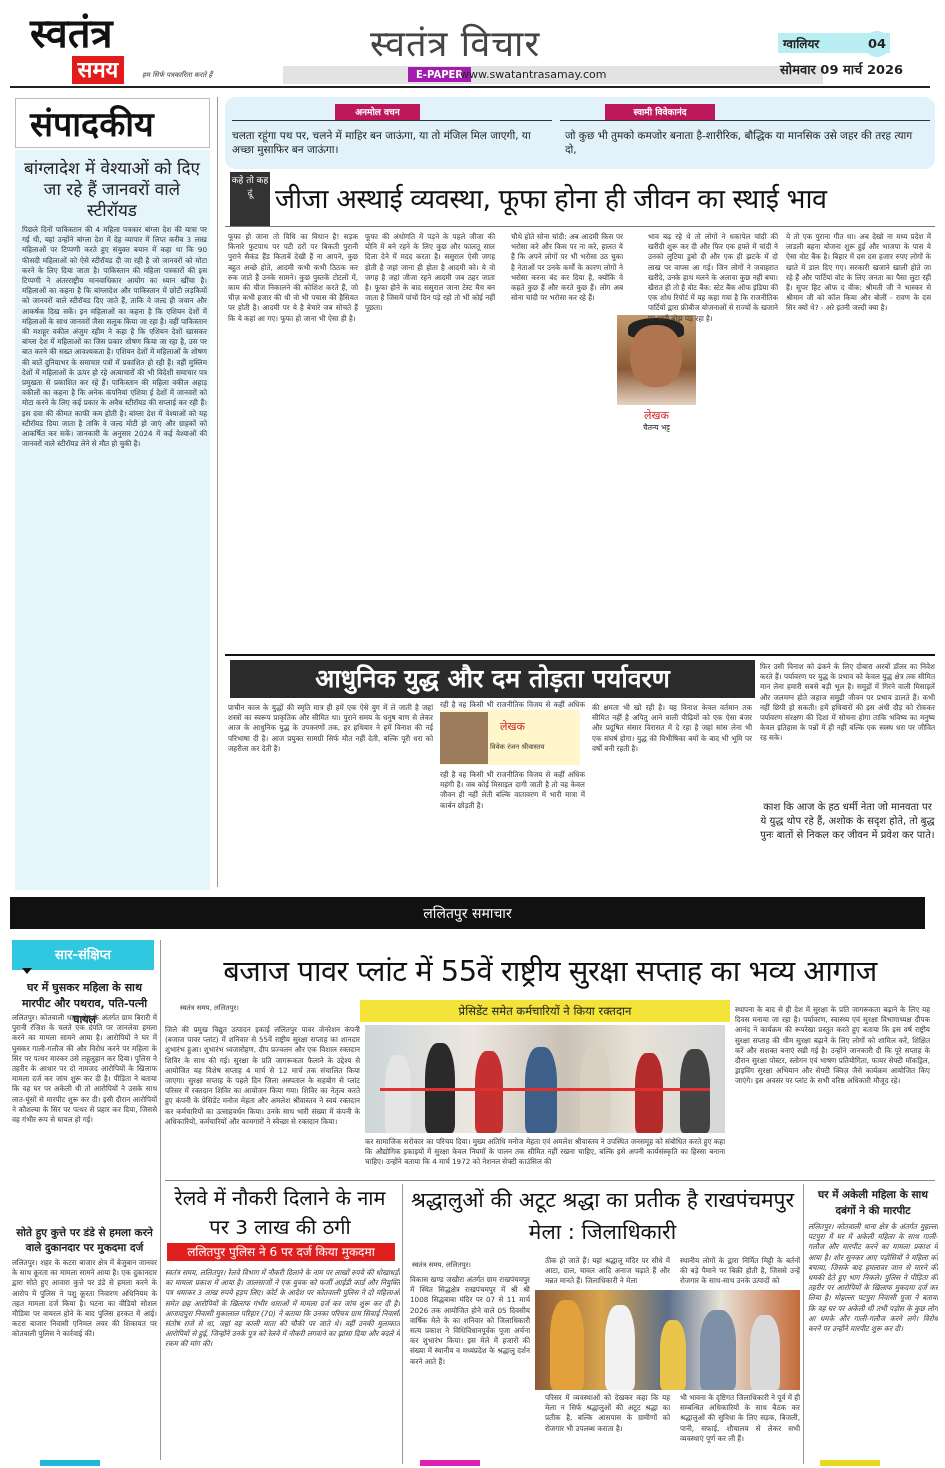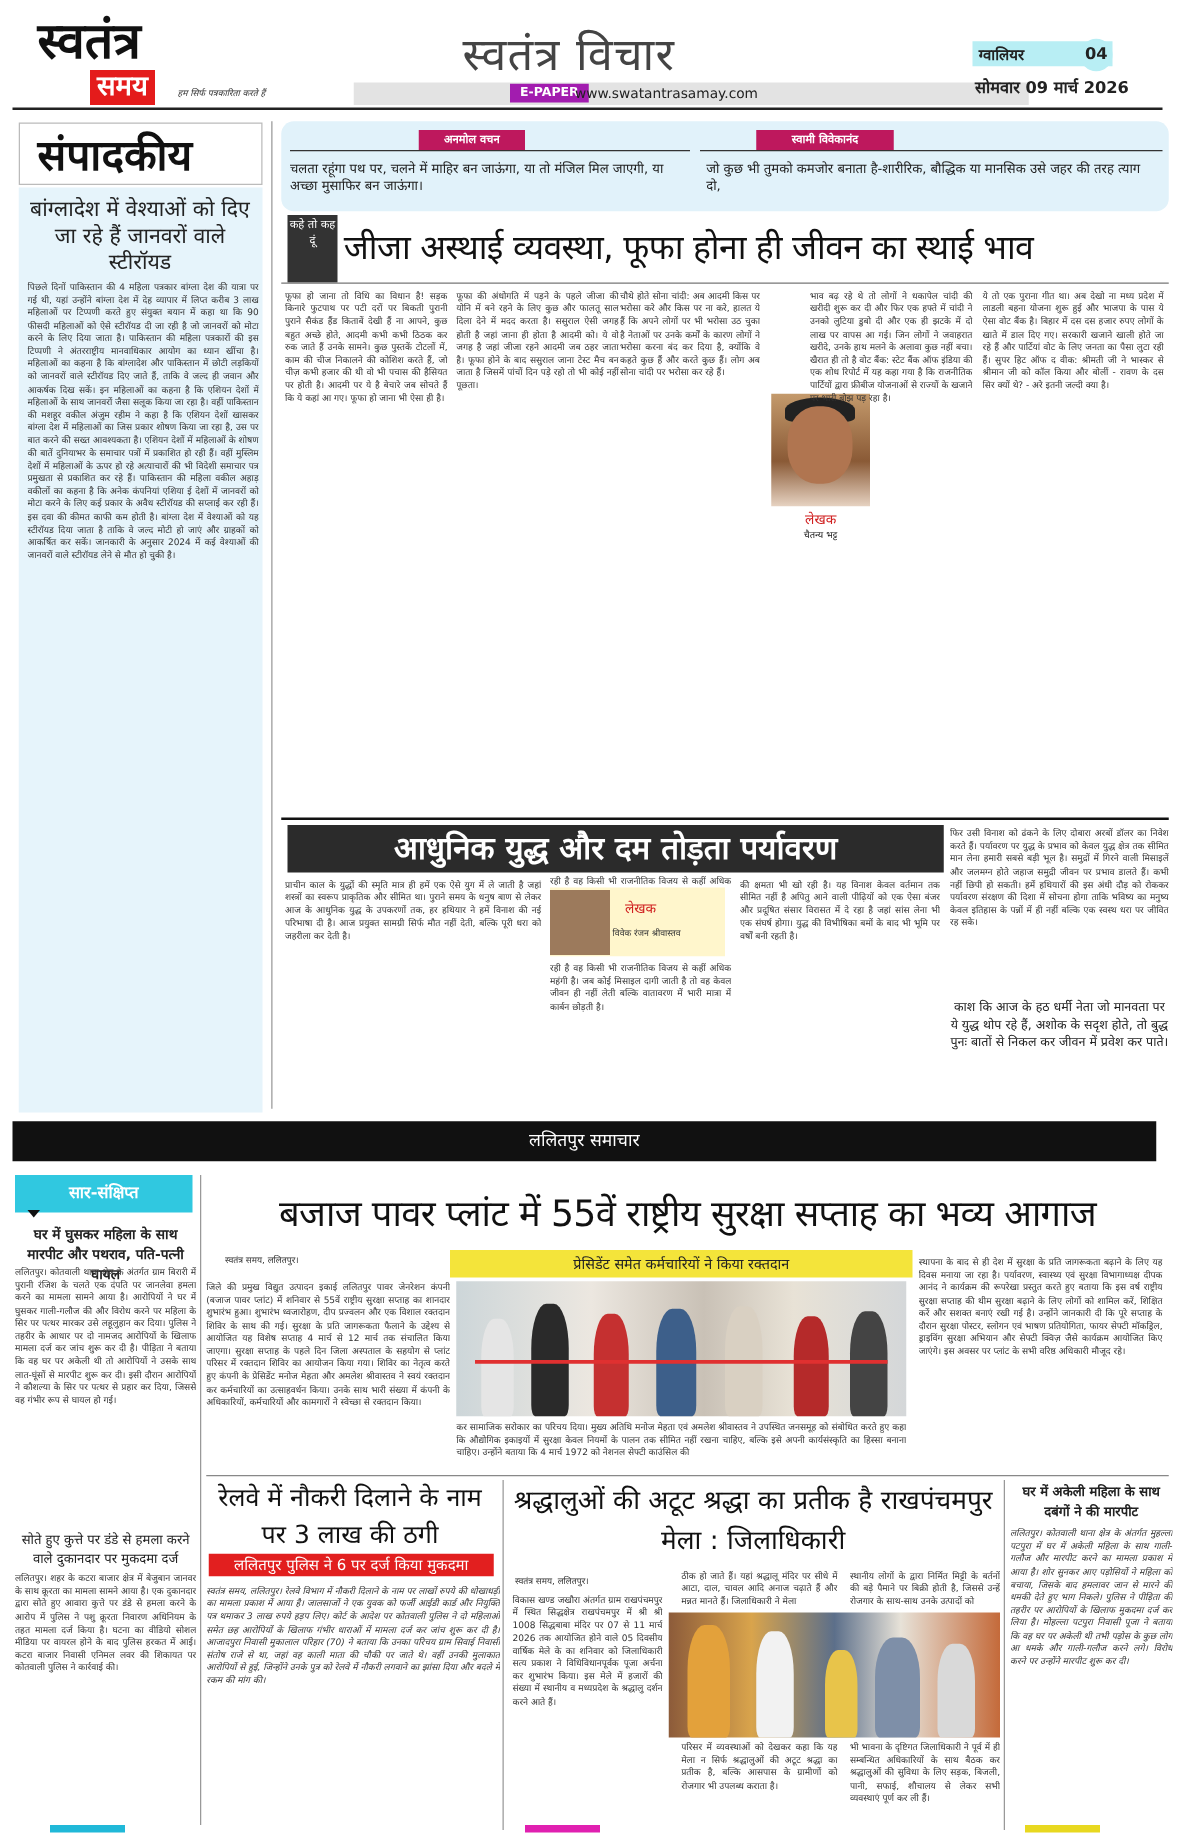--- a/index.html
+++ b/index.html
@@ -53,21 +53,21 @@
 #author2-name{left:490px;top:742px;font-size:7px;color:#333}
 #pull-quote{left:760px;top:800px;width:175px;font-size:10px;line-height:14px;text-align:center;color:#222}
 
 #lal-band{left:10px;top:897px;width:915px;height:32px;background:#111}
 #lal-title{left:10px;top:897px;width:915px;text-align:center;color:#fff;font-size:14px;line-height:32px}
 #sar-box{left:12px;top:940px;width:142px;height:30px;background:#30c8e0}
 #sar-title{left:12px;top:940px;width:142px;text-align:center;color:#fff;font-size:13px;font-weight:bold;line-height:30px}
 #sar-arrow{left:22px;top:968px;width:0;height:0;border-left:5px solid transparent;border-right:5px solid transparent;border-top:6px solid #111}
 #brief1-head{left:12px;top:980px;width:145px;font-size:11px;line-height:16px;font-weight:bold;text-align:center}
 #brief1-body{left:12px;top:1013px;width:145px;height:225px}
-#brief2-head{left:12px;top:1225px;width:145px;font-size:10.5px;line-height:15px;font-weight:normal;text-align:center}
+#brief2-head{left:12px;top:1225px;width:145px;font-size:10.5px;line-height:15px;font-weight:bold;text-align:center}
 #brief2-body{left:12px;top:1258px;width:145px;height:200px}
 #bajaj-head{left:165px;top:950px;width:770px;font-size:29px;font-weight:normal;color:#111;text-align:center;letter-spacing:-0.5px}
 #byline1{left:180px;top:1003px;font-size:7px;color:#333}
 #blood-bar{left:360px;top:1000px;width:370px;height:22px;background:#f4e43a}
 #blood-text{left:360px;top:1000px;width:370px;text-align:center;font-size:11.5px;line-height:22px;color:#222}
 #bajaj-photo{left:365px;top:1025px;width:360px;height:108px;background:linear-gradient(90deg,#cdd6d9,#ece7e0 30%,#c9c1b6 55%,#e8e2d6 75%,#d4d7d9)}
 .person{position:absolute;border-radius:40% 40% 10% 10%}
 #ribbon{left:380px;top:1088px;width:330px;height:3px;background:#e03030}
 #bajaj-col1{left:165px;top:1025px;width:195px;height:150px}
 #bajaj-col2{left:365px;top:1137px;width:360px;height:40px}
@@ -118,21 +118,21 @@
 <div class="abs qlabel" id="q1-label">अनमोल वचन</div>
 <div class="abs qlabel" id="q2-label">स्वामी विवेकानंद</div>
 <div class="abs" id="q1-text">चलता रहूंगा पथ पर, चलने में माहिर बन जाऊंगा, या तो मंजिल मिल जाएगी, या अच्छा मुसाफिर बन जाऊंगा।</div>
 <div class="abs" id="q2-text">जो कुछ भी तुमको कमजोर बनाता है-शारीरिक, बौद्धिक या मानसिक उसे जहर की तरह त्याग दो,</div>
 
 <div class="abs" id="kahe-box">कहे तो कह दूं</div>
 <div class="abs" id="satire-head">जीजा अस्थाई व्यवस्था, फूफा होना ही जीवन का स्थाई भाव</div>
 <div class="abs" id="satire-rule"></div>
 <div class="abs txt" style="left:228px;top:232px;width:130px;height:415px">फूफा हो जाना तो विधि का विधान है! सड़क किनारे फुटपाथ पर पटी दरों पर बिकती पुरानी पुराने सैकंड हैंड किताबें देखी हैं ना आपने, कुछ बहुत अच्छे होते, आदमी कभी कभी ठिठक कर रुक जाते हैं उनके सामने। कुछ पुस्तकें टोटलों में, काम की चीज निकालने की कोशिश करते हैं, जो चीज़ कभी हजार की थी वो भी पचास की हैसियत पर होती है। आदमी पर ये है बेचारे जब सोचते हैं कि ये कहां आ गए। फूफा हो जाना भी ऐसा ही है।</div>
 <div class="abs txt" style="left:365px;top:232px;width:130px;height:415px">फूफा की अंधोगति में पड़ने के पहले जीजा की योनि में बने रहने के लिए कुछ और फालतू साल दिला देने में मदद करता है। ससुराल ऐसी जगह होती है जहां जाना ही होता है आदमी को। ये वो जगह है जहां जीजा रहने आदमी जब ठहर जाता है। फूफा होने के बाद ससुराल जाना टेस्ट मैच बन जाता है जिसमें पांचों दिन पड़े रहो तो भी कोई नहीं पूछता।</div>
-<div class="abs txt" style="left:496px;top:232px;width:112px;height:415px">चौथे होते सोना चांदी: अब आदमी किस पर भरोसा करे और किस पर ना करे, हालत ये हैं कि अपने लोगों पर भी भरोसा उठ चुका है नेताओं पर उनके कर्मों के कारण लोगों ने भरोसा करना बंद कर दिया है, क्योंकि वे कहते कुछ हैं और करते कुछ हैं। लोग अब सोना चांदी पर भरोसा कर रहे हैं।</div>
+<div class="abs txt" style="left:511px;top:232px;width:112px;height:415px">चौथे होते सोना चांदी: अब आदमी किस पर भरोसा करे और किस पर ना करे, हालत ये हैं कि अपने लोगों पर भी भरोसा उठ चुका है नेताओं पर उनके कर्मों के कारण लोगों ने भरोसा करना बंद कर दिया है, क्योंकि वे कहते कुछ हैं और करते कुछ हैं। लोग अब सोना चांदी पर भरोसा कर रहे हैं।</div>
 <div class="abs" id="author1-photo"></div>
 <div class="abs" id="author1-hair"></div>
 <div class="abs" id="author1-face"></div>
 <div class="abs" id="author1-label">लेखक</div>
 <div class="abs" id="author1-name">चैतन्य भट्ट</div>
 <div class="abs txt" style="left:648px;top:232px;width:130px;height:415px">भाव बढ़ रहे थे तो लोगों ने धकापेल चांदी की खरीदी शुरू कर दी और फिर एक हफ्ते में चांदी ने उनको लुटिया डुबो दी और एक ही झटके में दो लाख पर वापस आ गई। जिन लोगों ने जवाहरात खरीदे, उनके हाथ मलने के अलावा कुछ नहीं बचा। खैरात ही तो है वोट बैंक: स्टेट बैंक ऑफ इंडिया की एक शोध रिपोर्ट में यह कहा गया है कि राजनीतिक पार्टियों द्वारा फ्रीबीज योजनाओं से राज्यों के खजाने पर भारी बोझ पड़ रहा है।</div>
 <div class="abs txt" style="left:786px;top:232px;width:145px;height:415px">ये तो एक पुराना गीत था। अब देखो ना मध्य प्रदेश में लाडली बहना योजना शुरू हुई और भाजपा के पास ये ऐसा वोट बैंक है। बिहार में दस दस हजार रुपए लोगों के खाते में डाल दिए गए। सरकारी खजाने खाली होते जा रहे हैं और पार्टियां वोट के लिए जनता का पैसा लुटा रही हैं। सुपर हिट ऑफ द वीक: श्रीमती जी ने भास्कर से श्रीमान जी को कॉल किया और बोलीं - रावण के दस सिर क्यों थे? - अरे इतनी जल्दी क्या है।</div>
 
 <div class="abs" id="war-rule"></div>
 <div class="abs" id="war-head-bg"></div>

